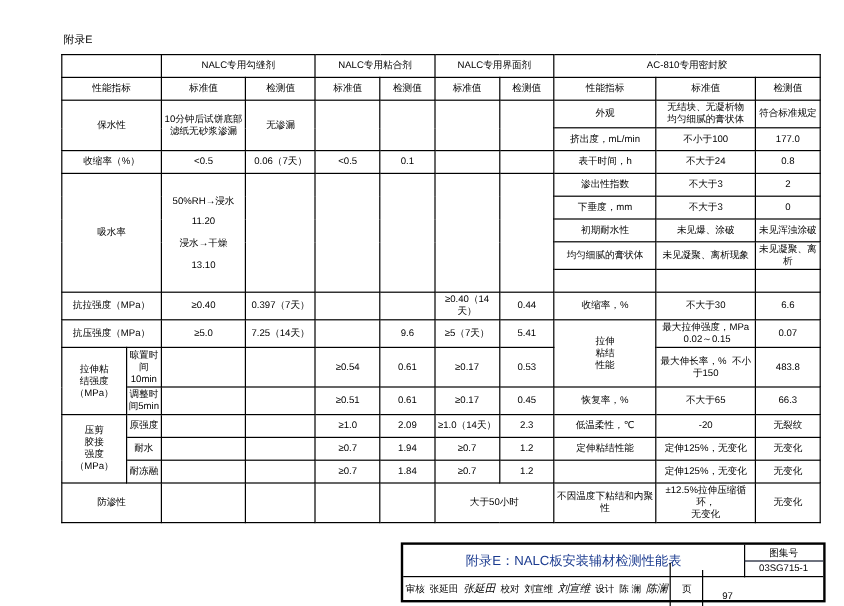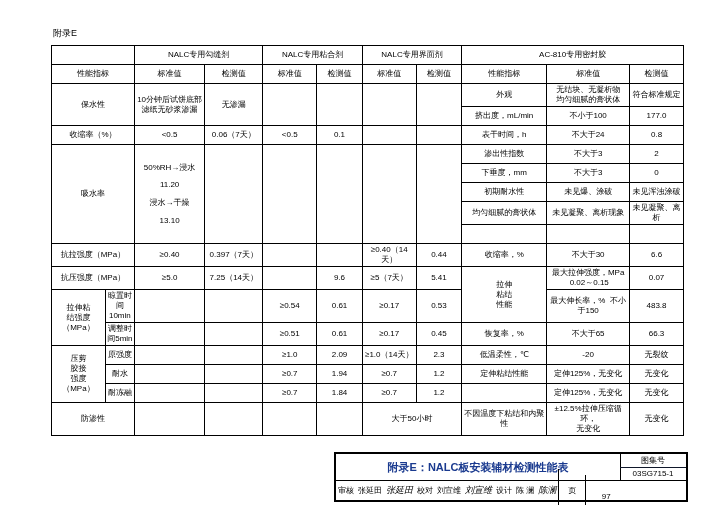--- a/index.html
+++ b/index.html
@@ -33,21 +33,21 @@
 
   
   .titleblock{
     position:absolute;left:318px;top:452px;width:350px;height:46px;
     border:2px solid #000;
   }
   .tb-main{
     position:absolute;left:0;top:0;width:284px;height:26px;
     border-right:1px solid #000;border-bottom:1px solid #000;
     display:flex;align-items:center;justify-content:center;
-    font-size:11px;font-weight:bold;color:#1a3a8f;
+    font-size:11px;font-weight:normal;color:#1a3a8f;
   }
   .tb-num-label{
     position:absolute;left:284px;top:0;width:66px;height:13px;
     border-bottom:1px solid #0f172a;
     display:flex;align-items:center;justify-content:center;font-size:8px;
   }
   .tb-num-val{
     position:absolute;left:284px;top:13px;width:66px;height:13px;
     border-bottom:1px solid #000;
     display:flex;align-items:center;justify-content:center;font-size:8px;

